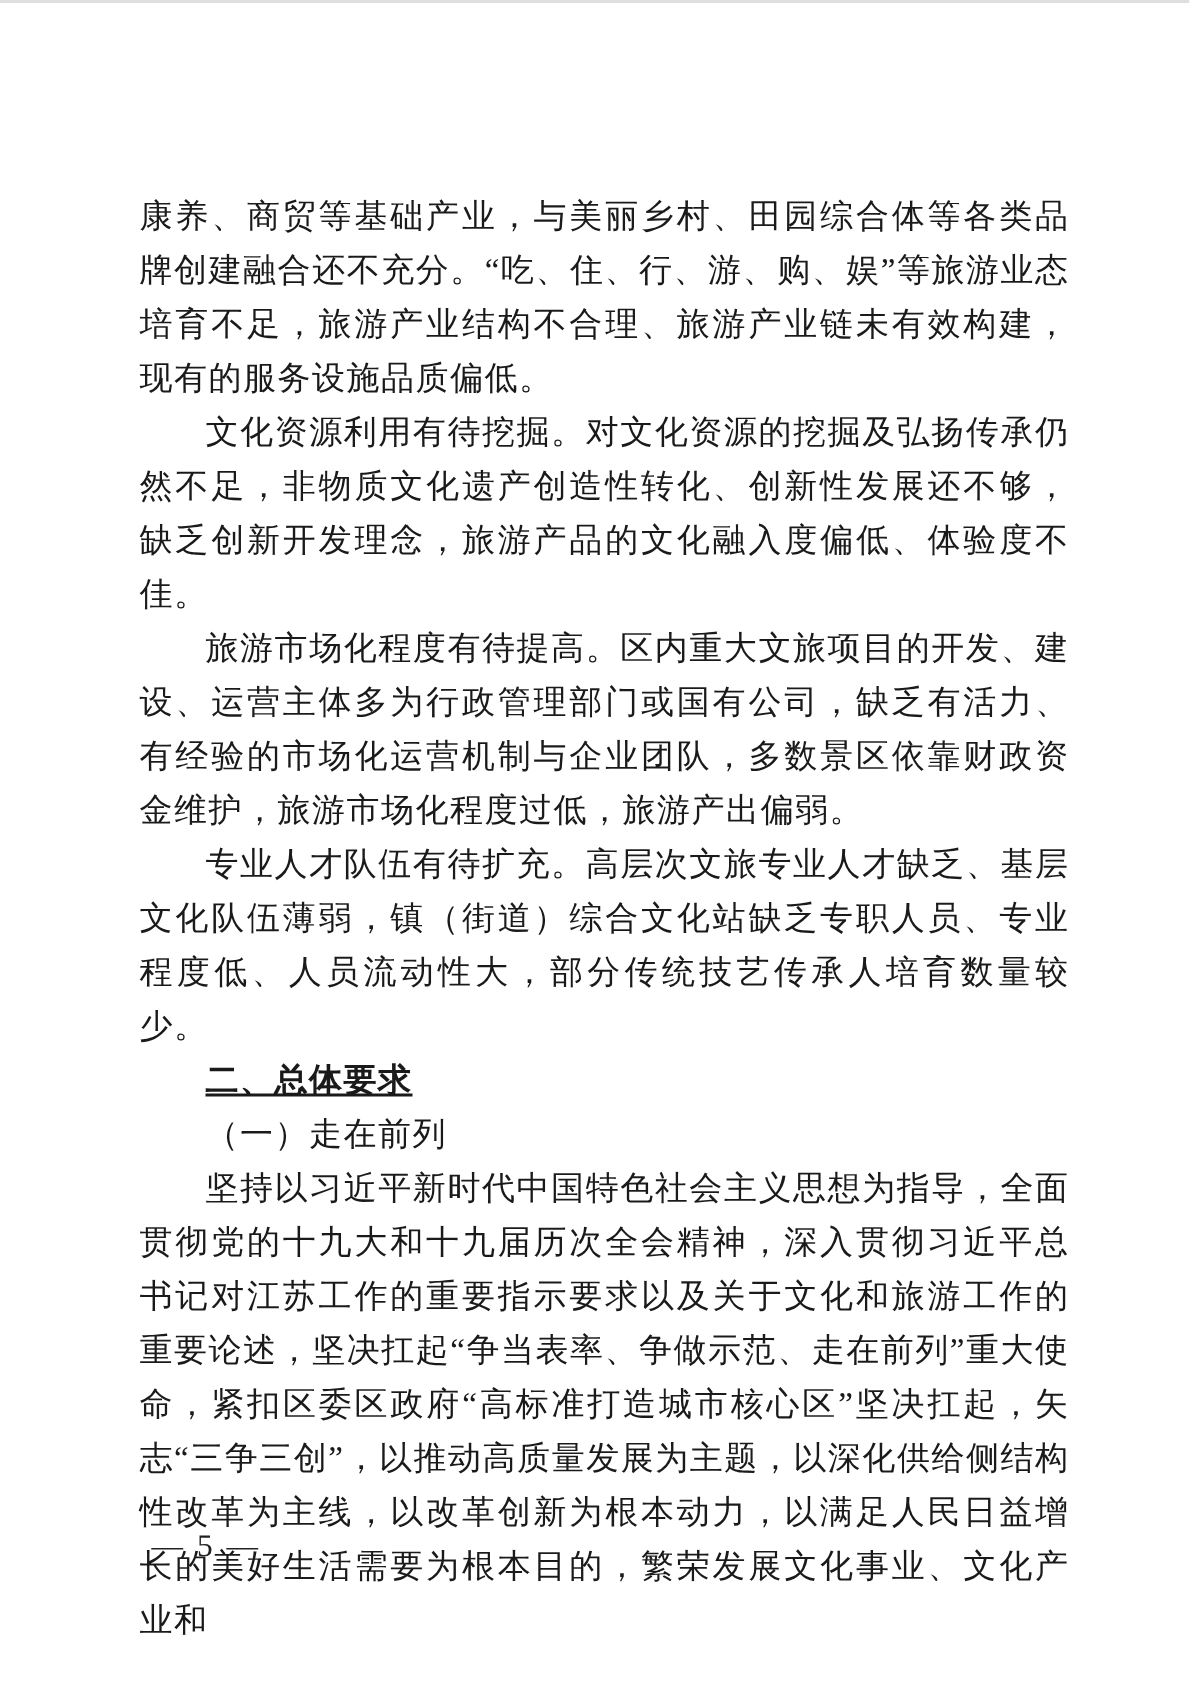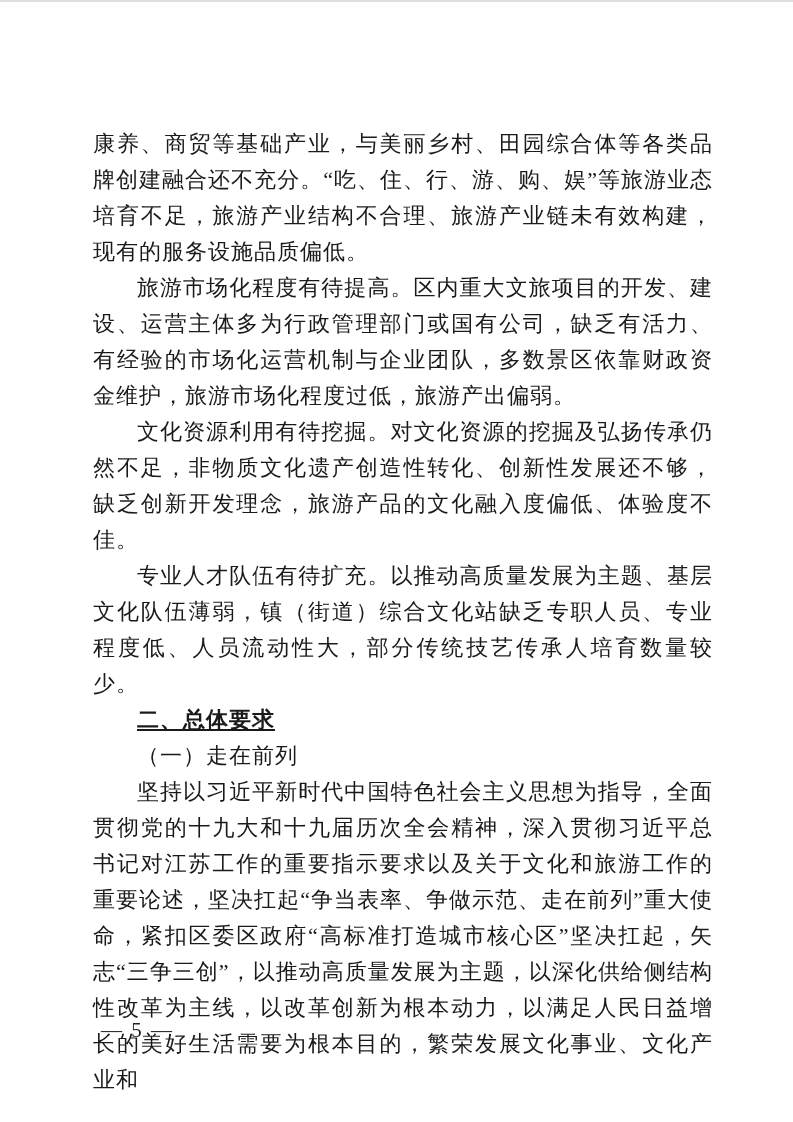--- a/index.html
+++ b/index.html
@@ -70,23 +70,23 @@
 </style>
 </head>
 <body>
 
 <div class="page">
 
   <div class="scan-edge"></div>
 
   <div class="doc-body">
     <p class="para-continued">康养、商贸等基础产业，与美丽乡村、田园综合体等各类品牌创建融合还不充分。“吃、住、行、游、购、娱”等旅游业态培育不足，旅游产业结构不合理、旅游产业链未有效构建，现有的服务设施品质偏低。</p>
+    <p class="para-indent">文化资源利用有待挖掘。对文化资源的挖掘及弘扬传承仍然不足，非物质文化遗产创造性转化、创新性发展还不够，缺乏创新开发理念，旅游产品的文化融入度偏低、体验度不佳。</p>
     <p class="para-indent">旅游市场化程度有待提高。区内重大文旅项目的开发、建设、运营主体多为行政管理部门或国有公司，缺乏有活力、有经验的市场化运营机制与企业团队，多数景区依靠财政资金维护，旅游市场化程度过低，旅游产出偏弱。</p>
-    <p class="para-indent">文化资源利用有待挖掘。对文化资源的挖掘及弘扬传承仍然不足，非物质文化遗产创造性转化、创新性发展还不够，缺乏创新开发理念，旅游产品的文化融入度偏低、体验度不佳。</p>
-    <p class="para-indent">专业人才队伍有待扩充。以推动高质量发展为主题、基层文化队伍薄弱，镇（街道）综合文化站缺乏专职人员、专业程度低、人员流动性大，部分传统技艺传承人培育数量较少。</p>
+    <p class="para-indent">专业人才队伍有待扩充。高层次文旅专业人才缺乏、基层文化队伍薄弱，镇（街道）综合文化站缺乏专职人员、专业程度低、人员流动性大，部分传统技艺传承人培育数量较少。</p>
     <p class="heading-1">二、总体要求</p>
     <p class="heading-2">（一）走在前列</p>
     <p class="para-indent">坚持以习近平新时代中国特色社会主义思想为指导，全面贯彻党的十九大和十九届历次全会精神，深入贯彻习近平总书记对江苏工作的重要指示要求以及关于文化和旅游工作的重要论述，坚决扛起“争当表率、争做示范、走在前列”重大使命，紧扣区委区政府“高标准打造城市核心区”坚决扛起，矢志“三争三创”，以推动高质量发展为主题，以深化供给侧结构性改革为主线，以改革创新为根本动力，以满足人民日益增长的美好生活需要为根本目的，繁荣发展文化事业、文化产业和</p>
   </div>
 
   <div class="page-footer">— 5 —</div>
 
 </div>
 
 </body></html>

